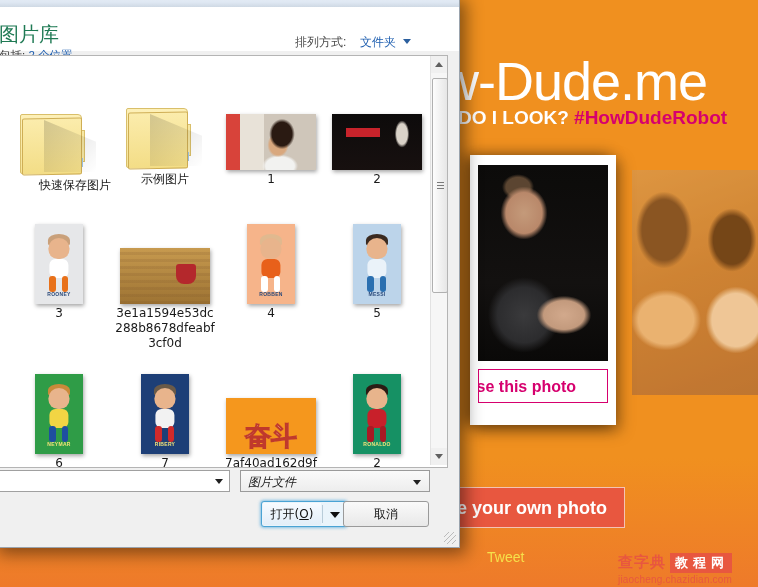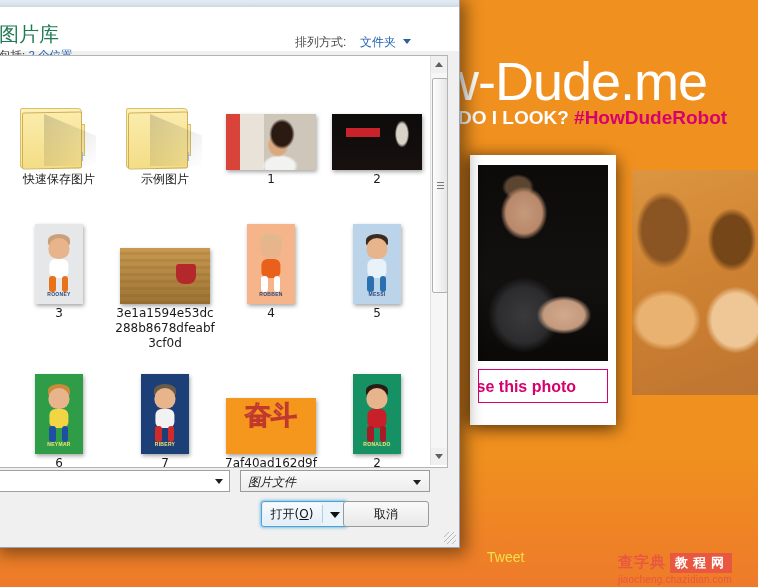--- a/index.html
+++ b/index.html
@@ -175,20 +175,21 @@
 
   <div id="wp-rightphoto">
     <div class="shade"></div>
   </div>
 
   <div id="wp-card">
     <div id="wp-card-photo"></div>
     <div id="wp-usephoto">Use this photo</div>
   </div>
 
+  <div id="wp-ownbtn">e your own photo</div>
   <div id="wp-tweet">Tweet</div>
 
   <div id="watermark">
     <div id="wm-row">
       <span id="wm-a">查字典</span>
       <span id="wm-b">教程网</span>
     </div>
     <div id="wm-c">jiaocheng.chazidian.com</div>
   </div>
 </div>
@@ -199,21 +200,21 @@
   <div id="hdr">
     <div id="hdr-title">图片库</div>
     <div id="hdr-sub"><span>包括: </span><span class="lnk">2 个位置</span></div>
     <div id="hdr-sortlbl">排列方式:</div>
     <div id="hdr-sortval">文件夹</div>
     <div id="hdr-sortcar"></div>
   </div>
 
   <div id="filearea">
     <div id="grid">
-        <div class="cell" style="left: 6px; top: 2px;">
+        <div class="cell" style="left: 6px; top: 8px; text-align: right;">
           <div class="thumbbox">
             <div class="folder">
               <div class="back"></div>
               <div class="tab"></div>
               <div class="blue"></div>
               <div class="front"></div>
               <div class="shadow"></div>
             </div>
           </div>
           <div class="cap">快速保存图片</div>
@@ -312,21 +313,21 @@
               <div class="body" style="background: rgb(242, 242, 242);"></div>
               <div class="leg" style="left: 30%; background: rgb(208, 42, 42);"></div>
               <div class="leg" style="left: 56%; background: rgb(208, 42, 42);"></div>
               <div class="nm" style="color: rgb(240, 226, 122);">RIBERY</div>
             </div>
           </div>
           <div class="cap">7</div>
         </div>
         <div class="cell" style="left: 218px; top: 286px;">
           <div class="thumbbox">
-            <div class="photo ph-sq" style="background: rgb(245, 151, 29); display: flex; align-items: flex-start; justify-content: center;">
+            <div class="photo ph-sq" style="background: rgb(245, 151, 29); display: flex; align-items: flex-end; justify-content: center;">
               <span style="font-size: 26px; font-weight: bold; color: rgb(255, 255, 255); -webkit-text-stroke: 1px rgb(192, 57, 43);">奋斗</span>
             </div>
           </div>
           <div class="cap">7af40ad162d9f</div>
         </div>
         <div class="cell" style="left: 324px; top: 286px;">
           <div class="thumbbox">
             <div class="avatar photo ph-port" style="background: rgb(22, 145, 100);">
               <div class="hair" style="background: rgb(42, 28, 20);"></div>
               <div class="head"></div>

